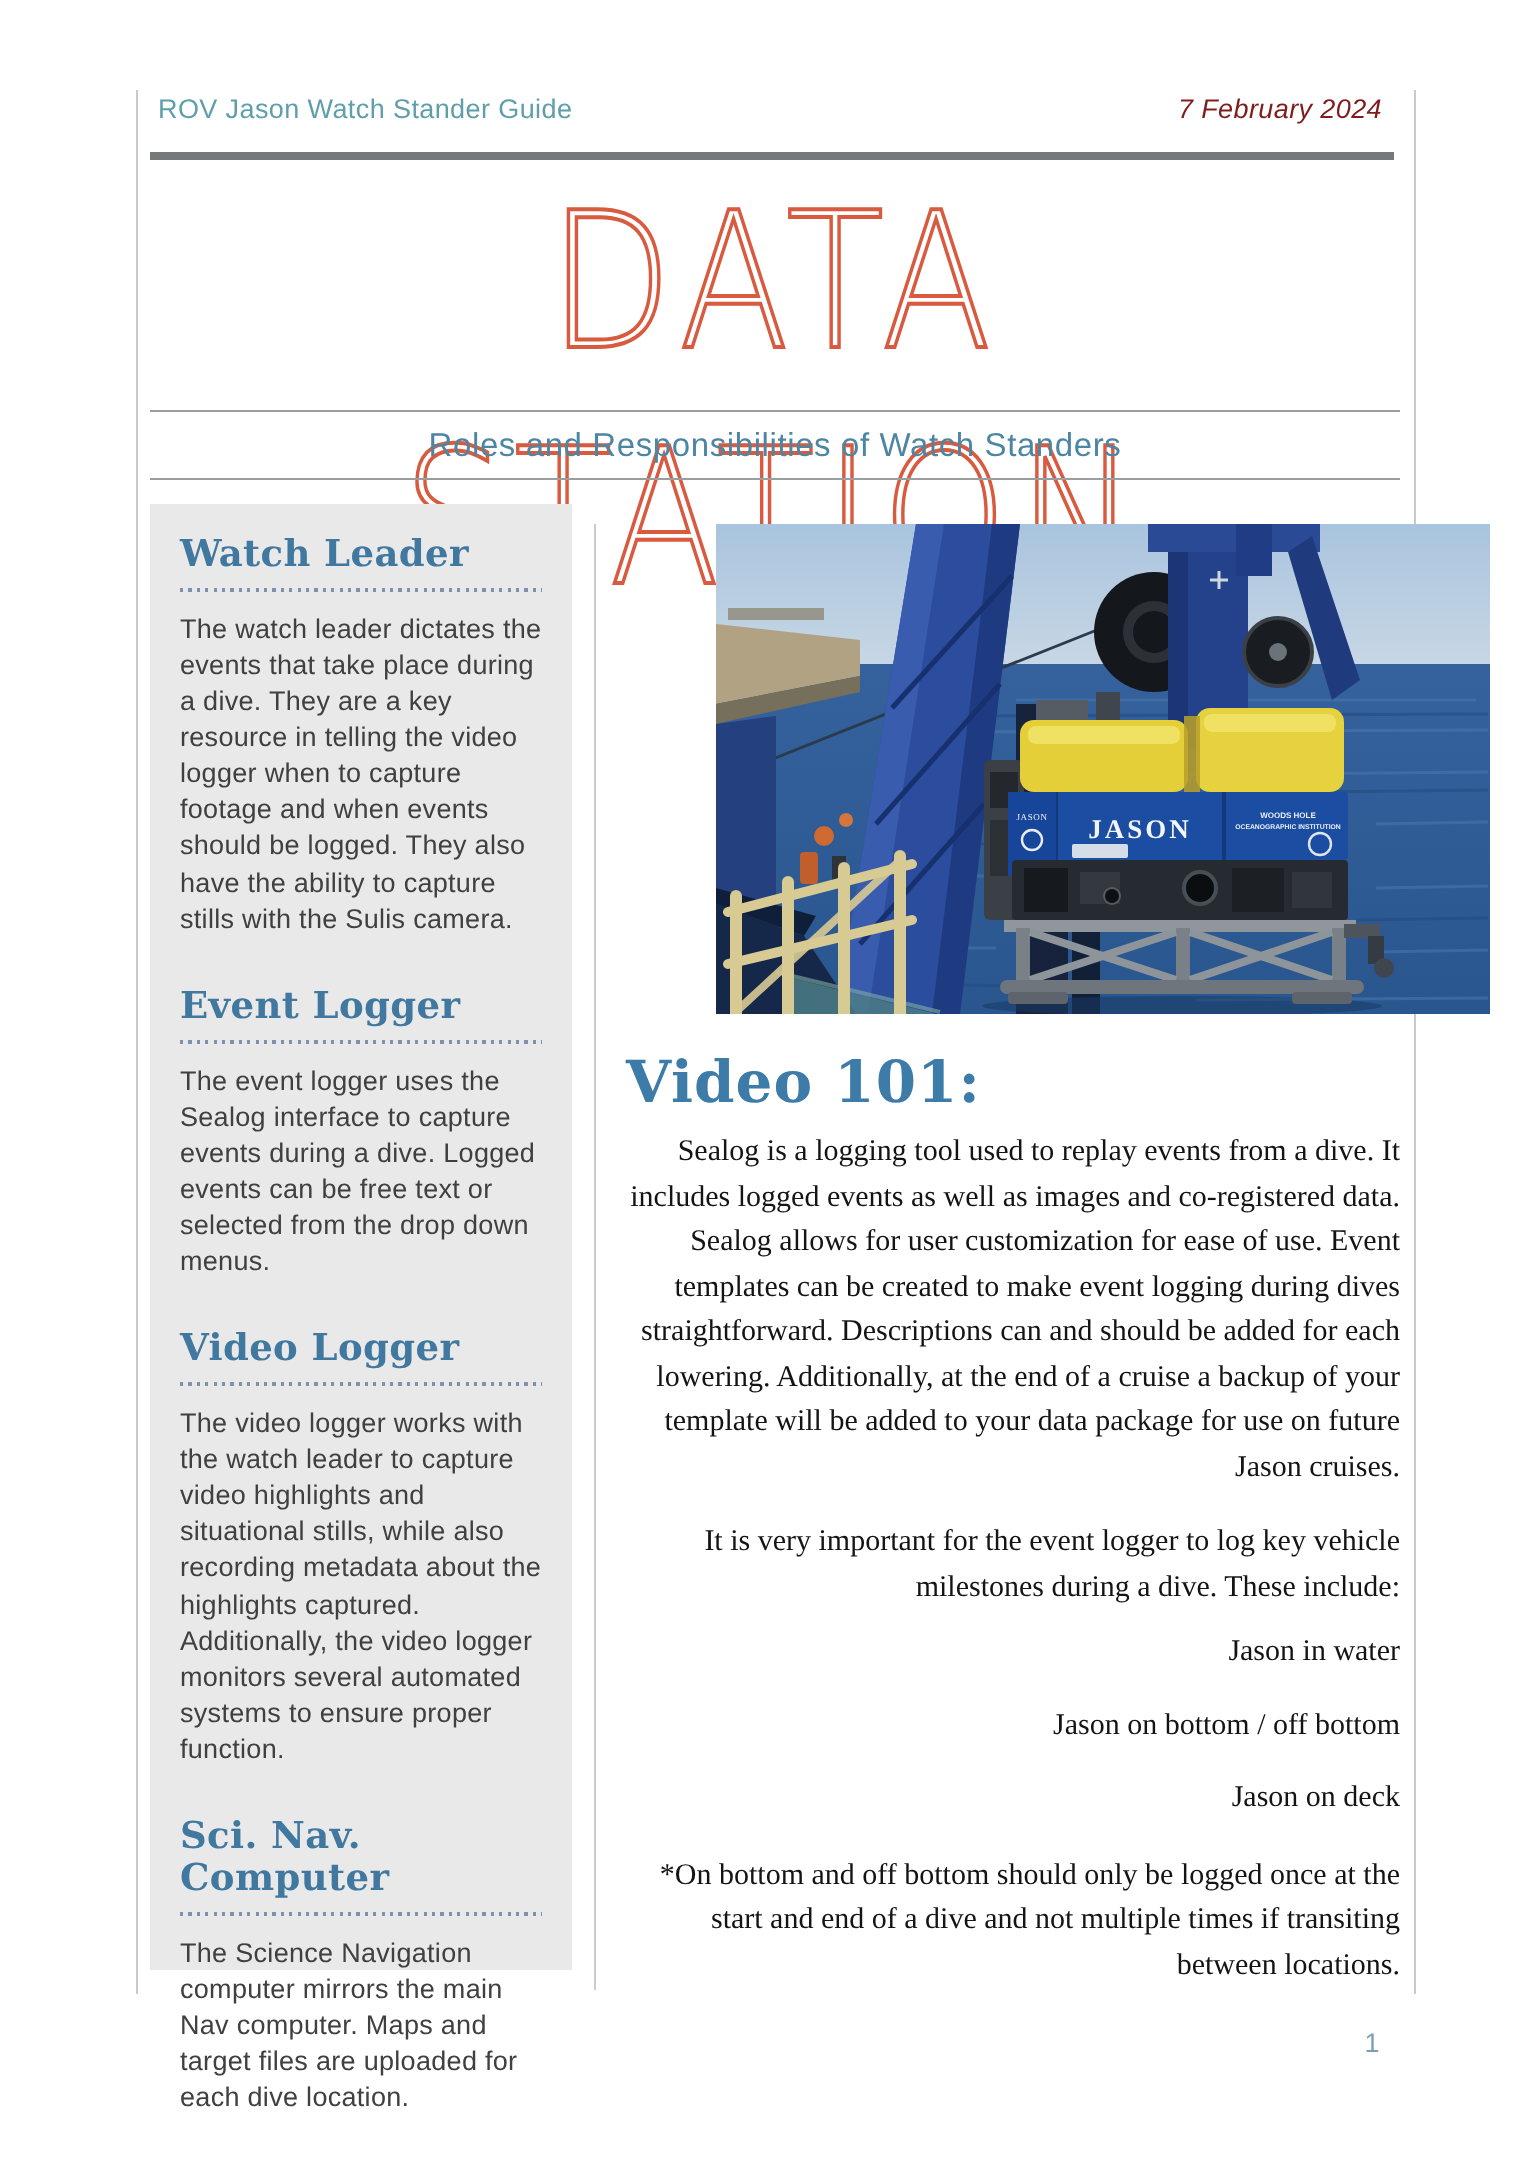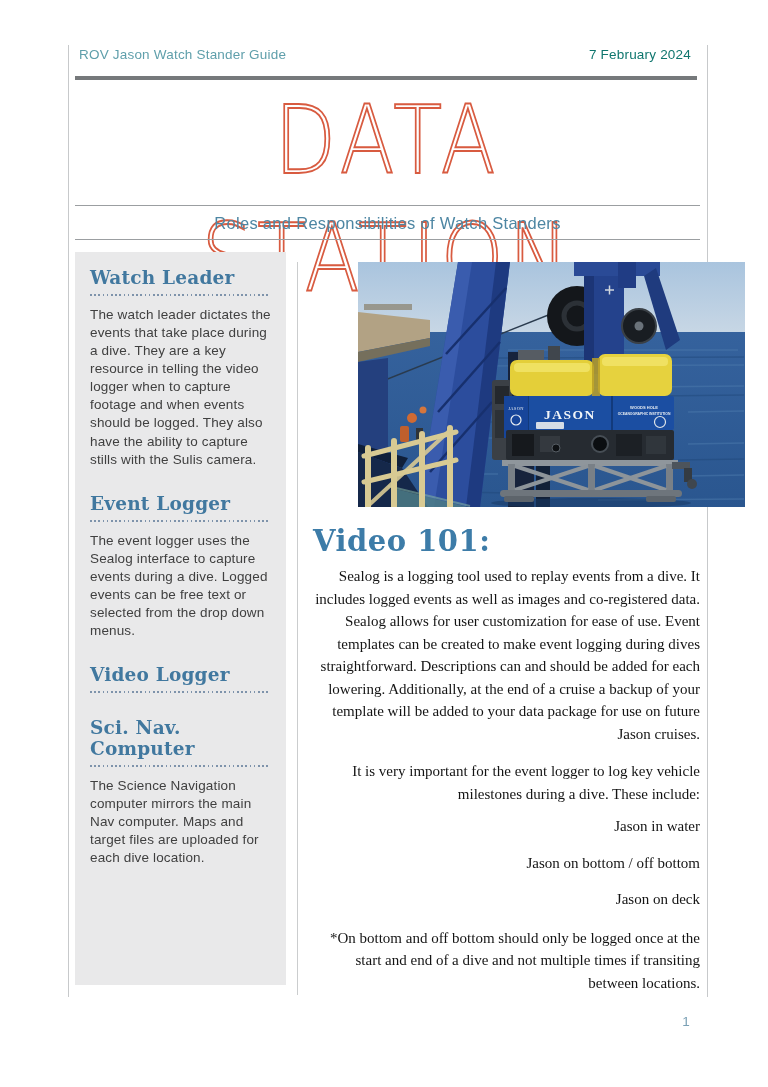--- a/index.html
+++ b/index.html
@@ -4,21 +4,21 @@
 <style>
   html,body{margin:0;padding:0;background:#ffffff;}
   .page{position:relative;width:768px;height:1087px;background:#ffffff;overflow:hidden;
         font-family:"Liberation Sans",sans-serif;}
   .vrule{position:absolute;top:45px;width:1px;height:952px;background:#c7c9cb;}
   .vrule.left{left:68px}.vrule.right{left:707px}
 
   .topbar{position:absolute;left:79px;top:47px;width:612px;display:flex;
           justify-content:space-between;font-size:13.5px;letter-spacing:.2px;}
   .guide-title{color:#5f9fab;}
-  .issue-date{color:#0f766e;}
+  .issue-date{color:#7f1d1d;font-style:italic;}
 
   .thick-rule{position:absolute;left:75px;top:76px;width:622px;height:4px;background:#76797b;}
   .thin-rule{position:absolute;left:75px;width:625px;height:1px;background:#9b9ea1;}
   .thin-rule.r1{top:205px}.thin-rule.r2{top:239px}
 
   .masthead-title{position:absolute;left:75px;top:86px;width:625px;margin:0;text-align:center;
         font-family:"DejaVu Sans","Liberation Sans",sans-serif;font-weight:200;
         font-size:80px;line-height:100px;letter-spacing:5px;
         color:transparent;-webkit-text-stroke:1.7px #d85b40;
         transform:scaleY(1.18);transform-origin:50% 10%;}
@@ -81,20 +81,21 @@
       <p>The watch leader dictates the events that take place during a dive. They are a key resource in telling the video logger when to capture footage and when events should be logged. They also have the ability to capture stills with the Sulis camera.</p>
     </section>
     <section class="sb-section">
       <h2>Event Logger</h2>
       <div class="dots"></div>
       <p>The event logger uses the Sealog interface to capture events during a dive. Logged events can be free text or selected from the drop down menus.</p>
     </section>
     <section class="sb-section">
       <h2>Video Logger</h2>
       <div class="dots"></div>
+      <p>The video logger works with the watch leader to capture video highlights and situational stills, while also recording metadata about the highlights captured. Additionally, the video logger monitors several automated systems to ensure proper function.</p>
     </section>
     <section class="sb-section">
       <h2>Sci. Nav. Computer</h2>
       <div class="dots"></div>
       <p>The Science Navigation computer mirrors the main Nav computer. Maps and target files are uploaded for each dive location.</p>
     </section>
   </aside>
 
   <div class="col-divider"></div>
 

